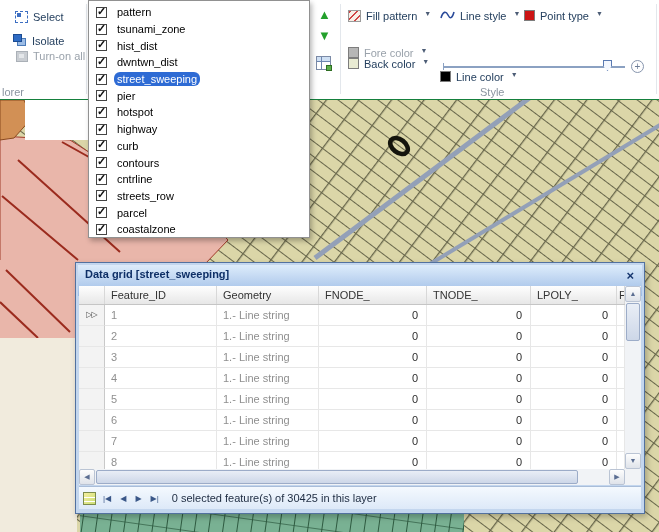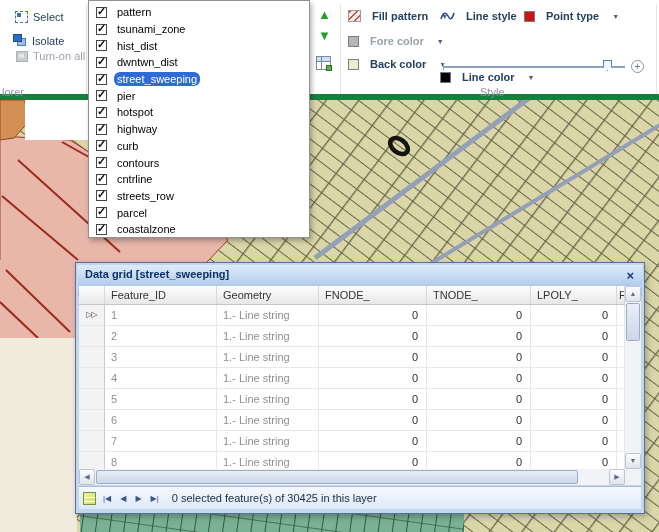--- a/index.html
+++ b/index.html
@@ -3,41 +3,41 @@
 <meta charset="utf-8">
 <style>
   * { margin:0; padding:0; box-sizing:border-box; }
   html,body { width:659px; height:532px; overflow:hidden; }
   body { position:relative; background:#fff; font-family:"Liberation Sans",sans-serif; font-size:11px; color:#222; }
 
   
   #map { position:absolute; left:0; top:100px; z-index:1; }
 
   
-  #ribbon { position:absolute; left:0; top:0; width:659px; height:100px; background:#fff; border-bottom:6px solid #15803d; z-index:5; }
+  #ribbon { position:absolute; left:0; top:0; width:659px; height:100px; background:#fff; border-bottom:1px solid #15803d; z-index:5; }
   .rbtn { position:absolute; display:flex; align-items:center; gap:5px; color:#25405f; white-space:nowrap; cursor:default; }
   .rbtn.disabled { color:#9aa2ab; }
   .sel-icon { width:13px; height:12px; border:1px dashed #3d6fc2; background:#fff; position:relative; }
   .sel-icon::after { content:""; position:absolute; left:1px; top:1px; width:4px; height:4px; background:#3d6fc2; }
   .iso-icon { width:14px; height:13px; position:relative; }
   .iso-icon .b1 { position:absolute; left:4px; top:4px; width:9px; height:8px; background:#9dbde6; border:1px solid #4a7ab8; }
   .iso-icon .b2 { position:absolute; left:0; top:0; width:9px; height:8px; background:#2f6cc4; border:1px solid #1c4c92; }
   .toa-icon { width:12px; height:11px; background:#c9cdd2; border:1px solid #aab0b7; position:relative; }
   .toa-icon::after { content:""; position:absolute; left:2px; top:2px; width:5px; height:4px; background:#e4e7ea; }
   .grp-caption { position:absolute; color:#8a94a0; }
   .vsep { position:absolute; width:1px; background:#e3e7ec; top:4px; height:90px; }
 
   .arrow-green { position:absolute; color:#23a02c; font-size:13px; line-height:13px; cursor:pointer; }
   .gridedit-icon { position:absolute; width:15px; height:14px; background:#fff; border:1px solid #7b8aa6; }
   .gridedit-icon .r1 { position:absolute; left:0; top:0; right:0; height:5px; background:#cfe0f4; border-bottom:1px solid #6d86b0; }
   .gridedit-icon .g1 { position:absolute; left:4px; top:0; width:1px; bottom:0; background:#6d86b0; }
   .gridedit-icon .pn { position:absolute; right:-2px; bottom:-2px; width:6px; height:6px; background:#5cae4a; border:1px solid #2e6e22; }
 
-  .stylebtn { position:absolute; display:flex; align-items:center; gap:11px; color:#25405f; white-space:nowrap; cursor:pointer;font-weight:bold; }
-  .stylebtn.disabled { color:#9aa2ab; cursor:default; }
+  .stylebtn { position:absolute; display:flex; align-items:flex-start; gap:5px; color:#25405f; white-space:nowrap; cursor:pointer; }
+  .stylebtn.disabled { color:#9aa2ab; cursor:default;margin-top:12px; }
   .swatch { width:11px; height:11px; border:1px solid #7d7d7d; flex:none; }
   .patt-icon { width:13px; height:12px; border:1px solid #9a9a9a; flex:none;
     background:repeating-linear-gradient(135deg,#d04343 0 2px,#f7efe6 2px 5px); }
   .dd { font-size:7px; color:#4d5d76; margin-left:2px; }
   .slider-groove { position:absolute; height:2px; background:#8ba1c2; }
   .slider-tick { position:absolute; width:1px; height:7px; background:#8ba1c2; }
   .slider-handle { position:absolute; width:9px; height:11px; background:#f3f7fe; border:1px solid #5a7ab2;
     clip-path:polygon(0 0,100% 0,100% 55%,50% 100%,0 55%); cursor:pointer; }
   .plus-btn { position:absolute; width:13px; height:13px; border:1px solid #8795ad; border-radius:50%;
     color:#6b7b95; font-size:10px; line-height:11px; text-align:center; cursor:pointer; background:#fdfdfe; }

